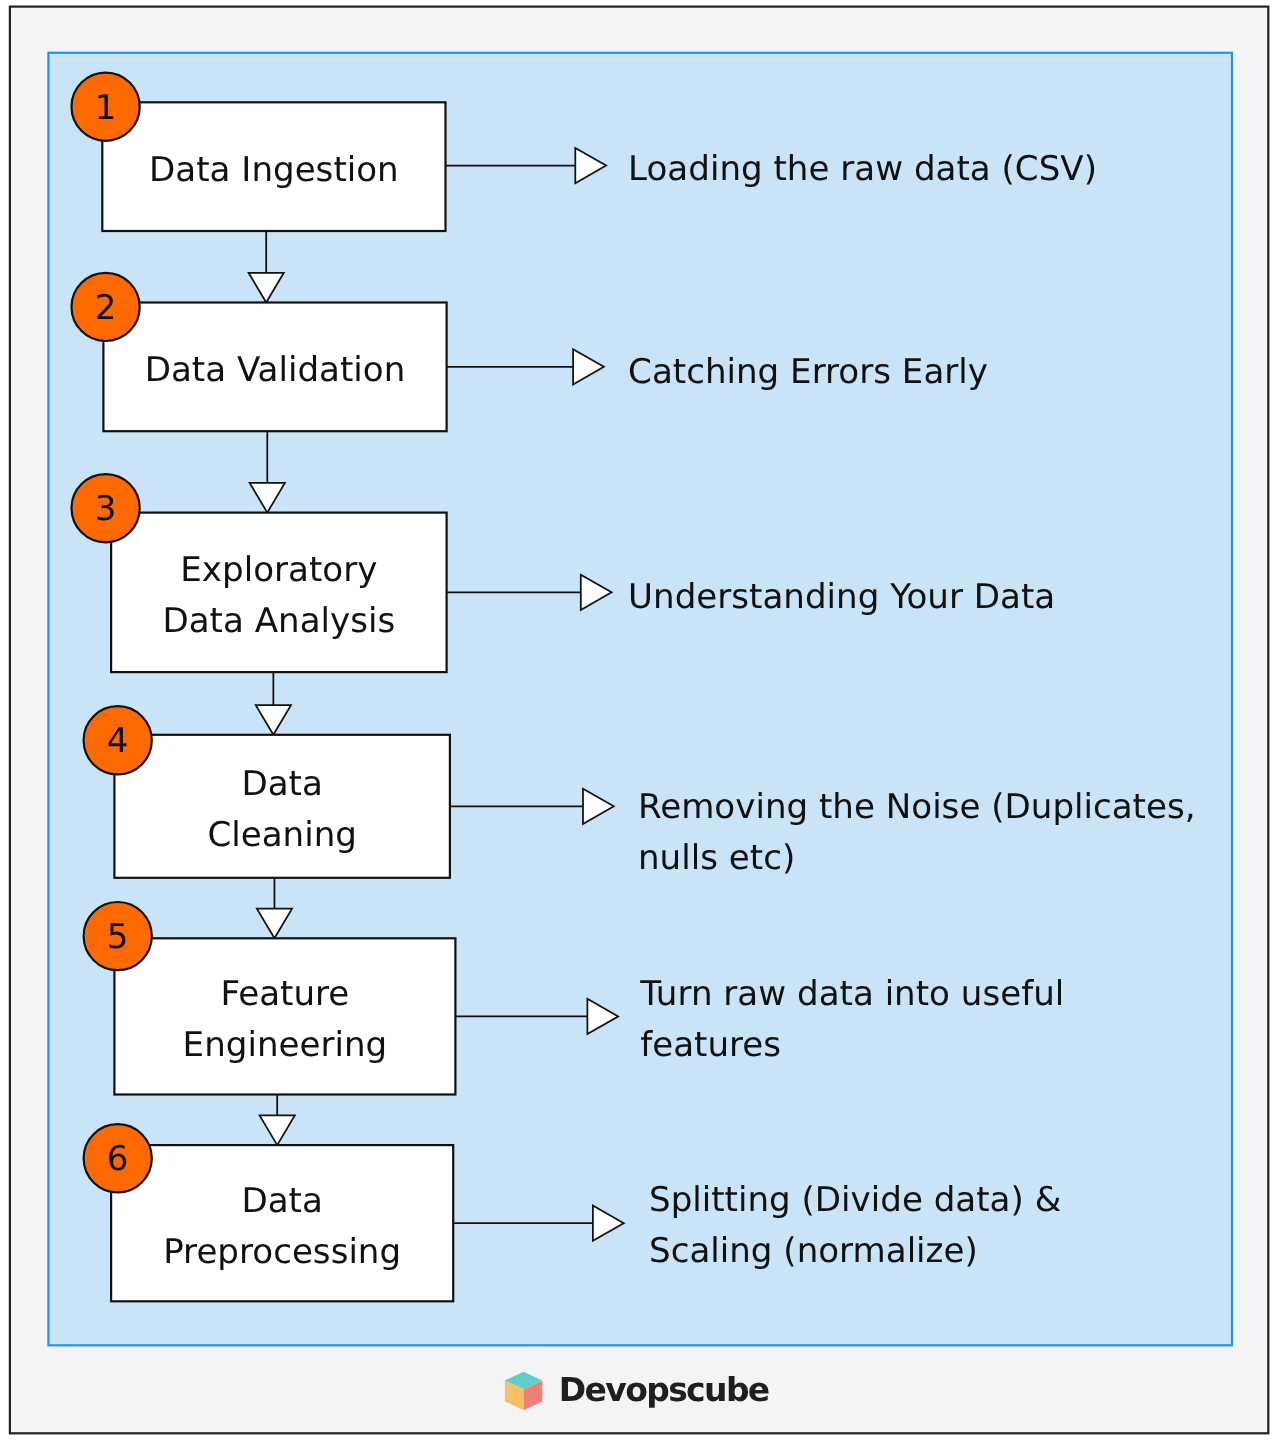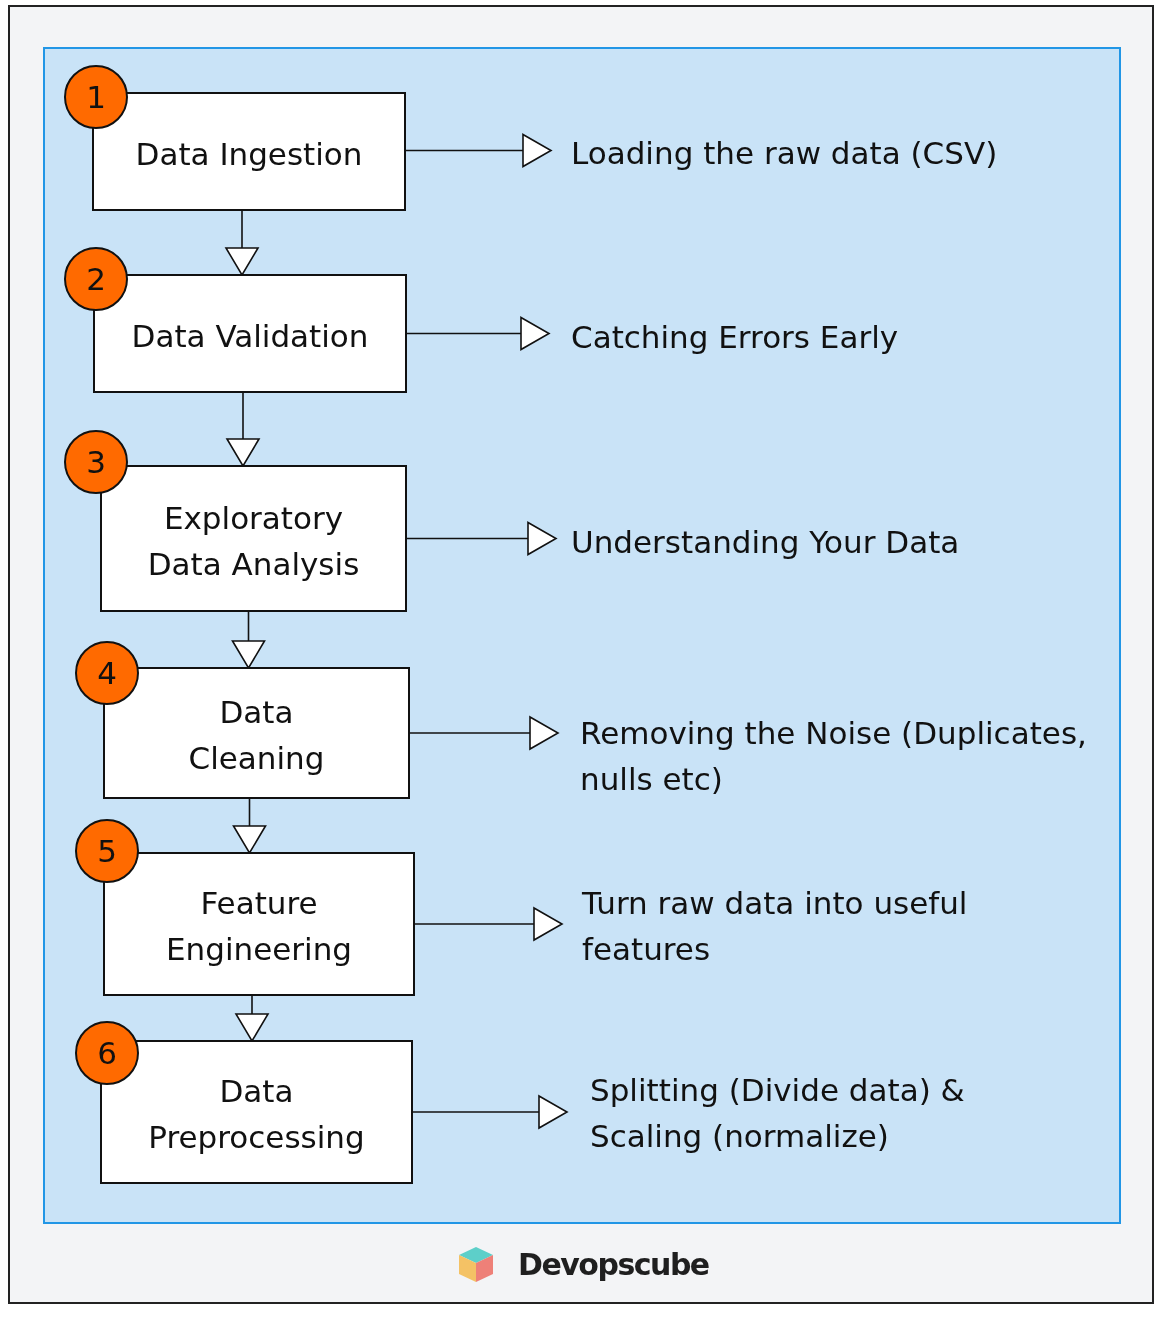--- a/index.html
+++ b/index.html
@@ -7,21 +7,21 @@
     #frame {
       position: absolute; left: 8px; top: 5px; width: 1146px; height: 1299px;
       border: 2px solid #222; background: #f3f4f6; box-sizing: border-box;
     }
     #diagram {
       position: absolute; left: 0; top: 0; width: 1162px; height: 1318px;
     }
     .txt { font-family: "DejaVu Sans", sans-serif; fill: #111; }
     .logo {
       position: absolute; left: 456px; top: 1244px; height: 40px;
-      display: flex; align-items: center; gap: 22px;
+      display: flex; align-items: center; gap: 12px;
     }
     .logo-text {
       font-family: "DejaVu Sans", sans-serif; font-weight: bold; font-size: 30px;
       color: #1f1f1f; letter-spacing: -1.5px;
     }
   </style>
 </head>
 <body>
 
 <div id="frame" style="background: rgb(243, 244, 246);"></div>

